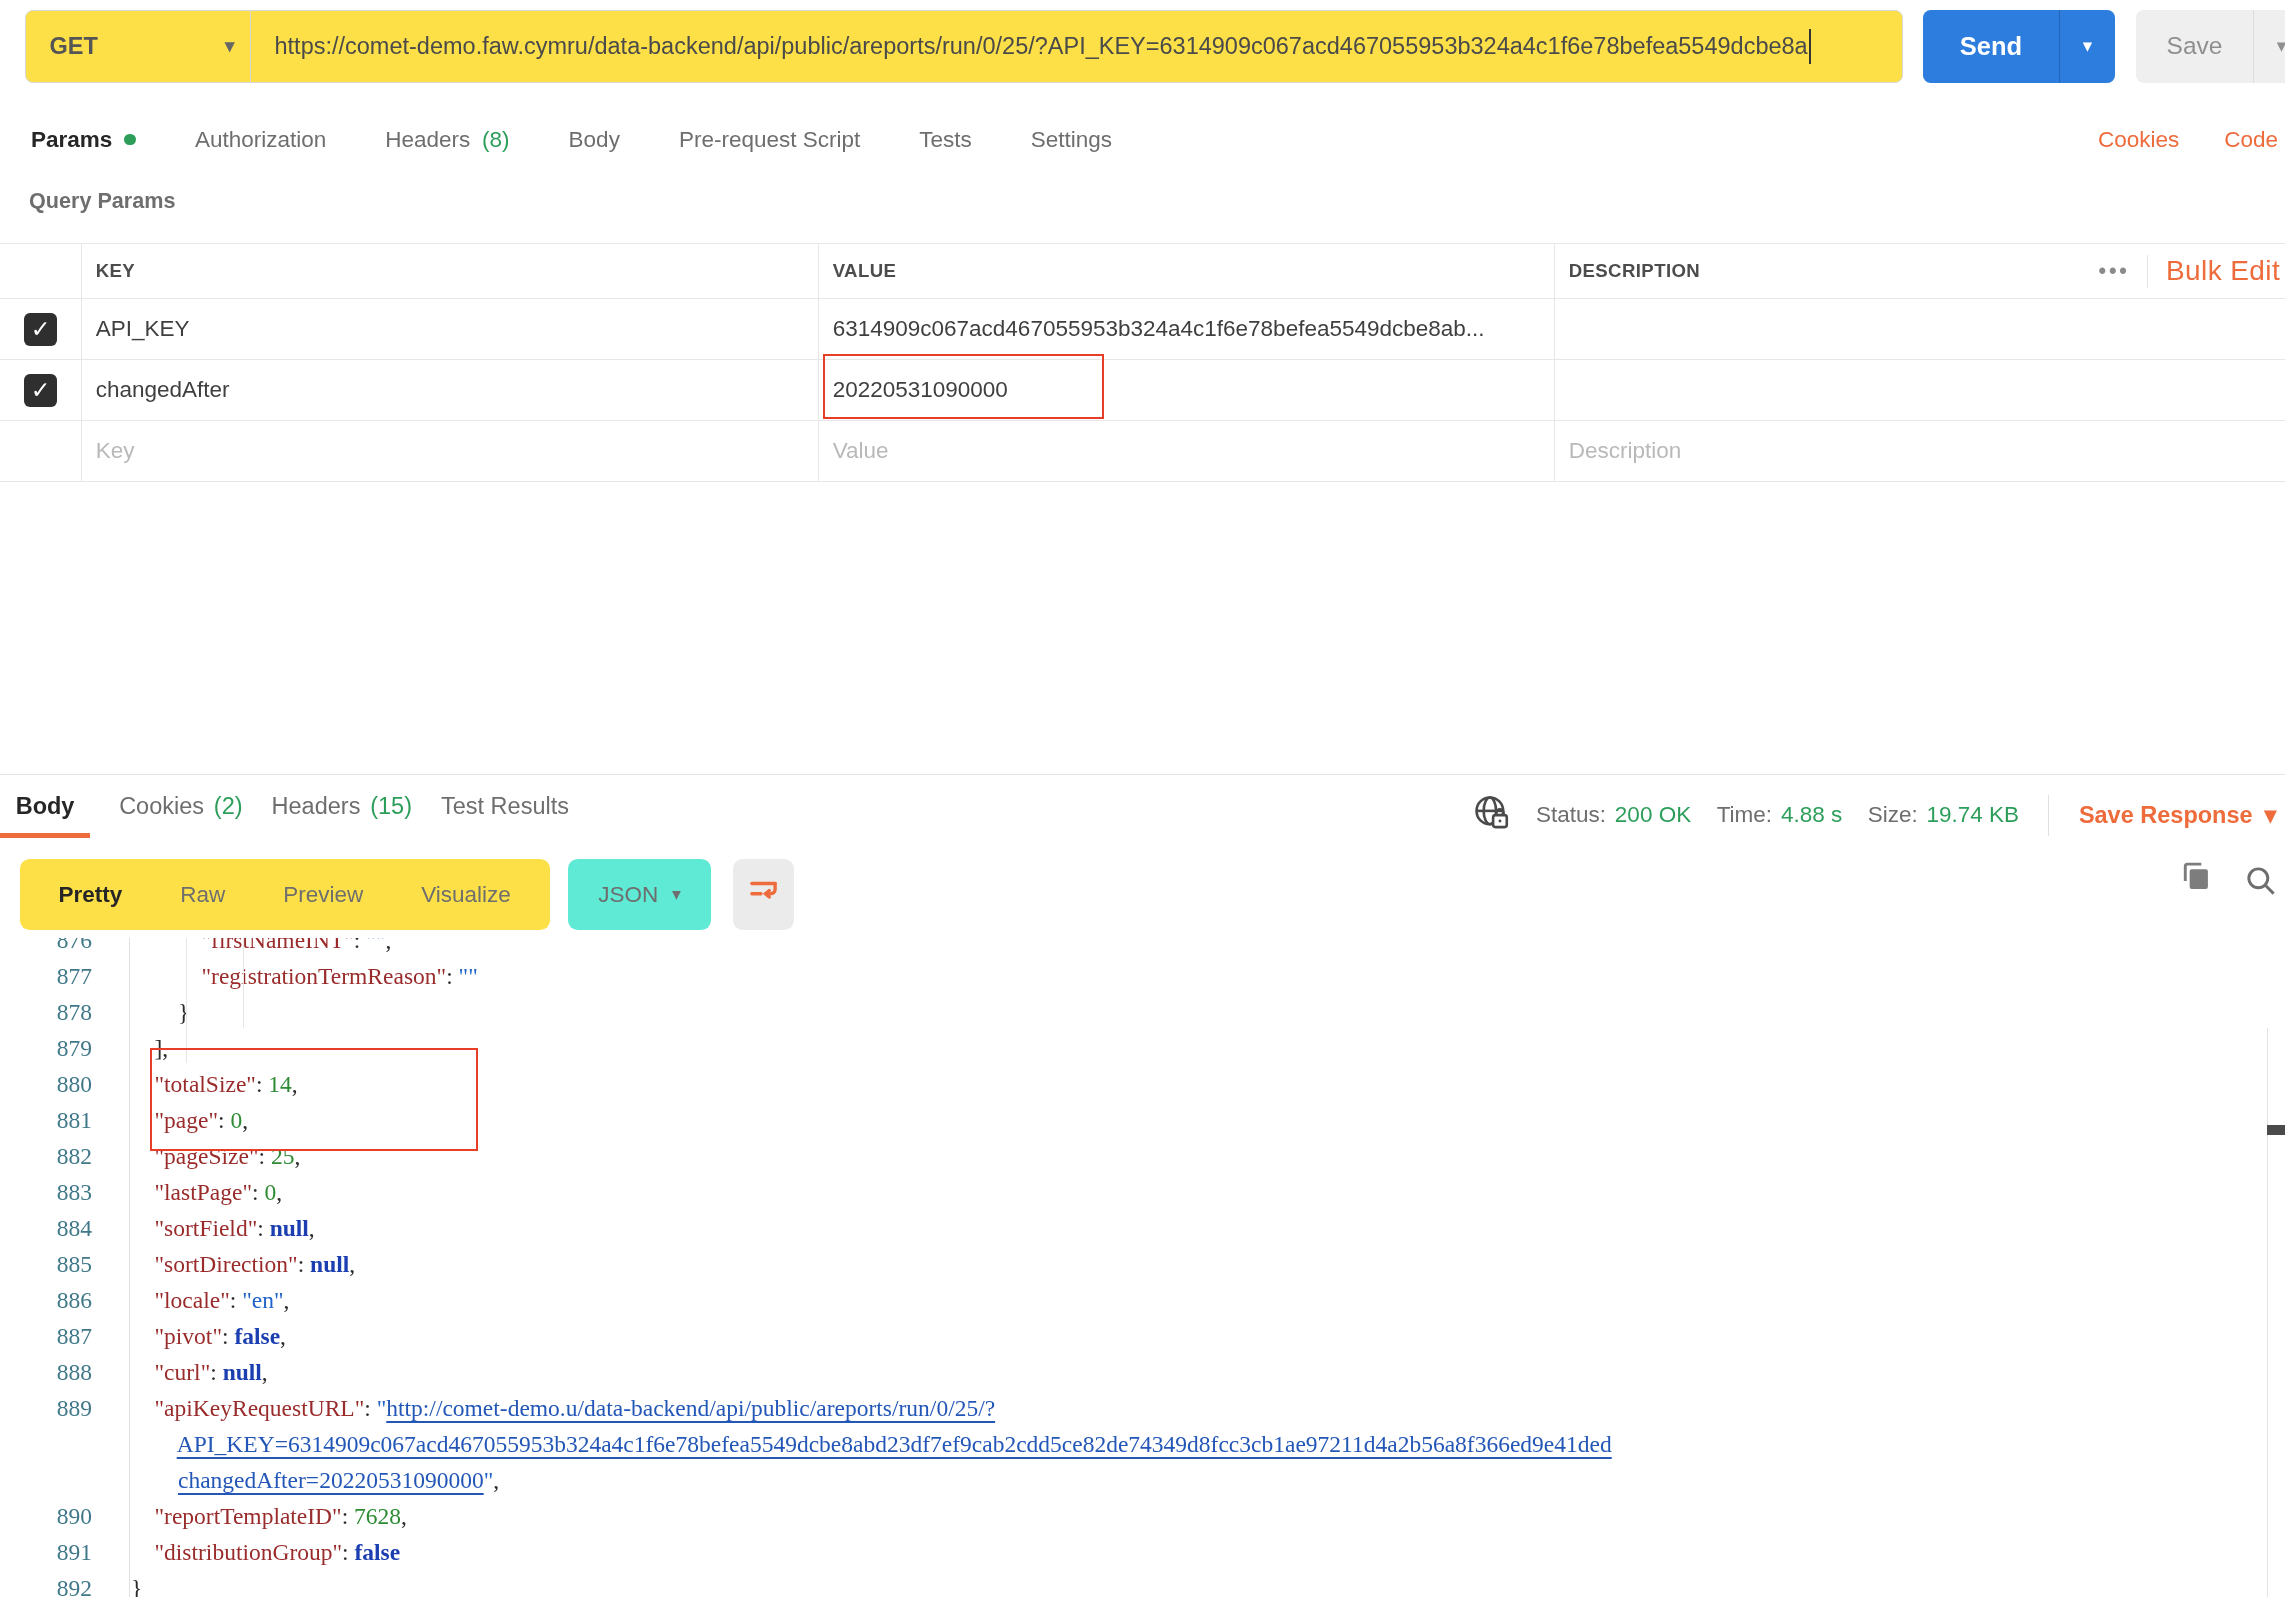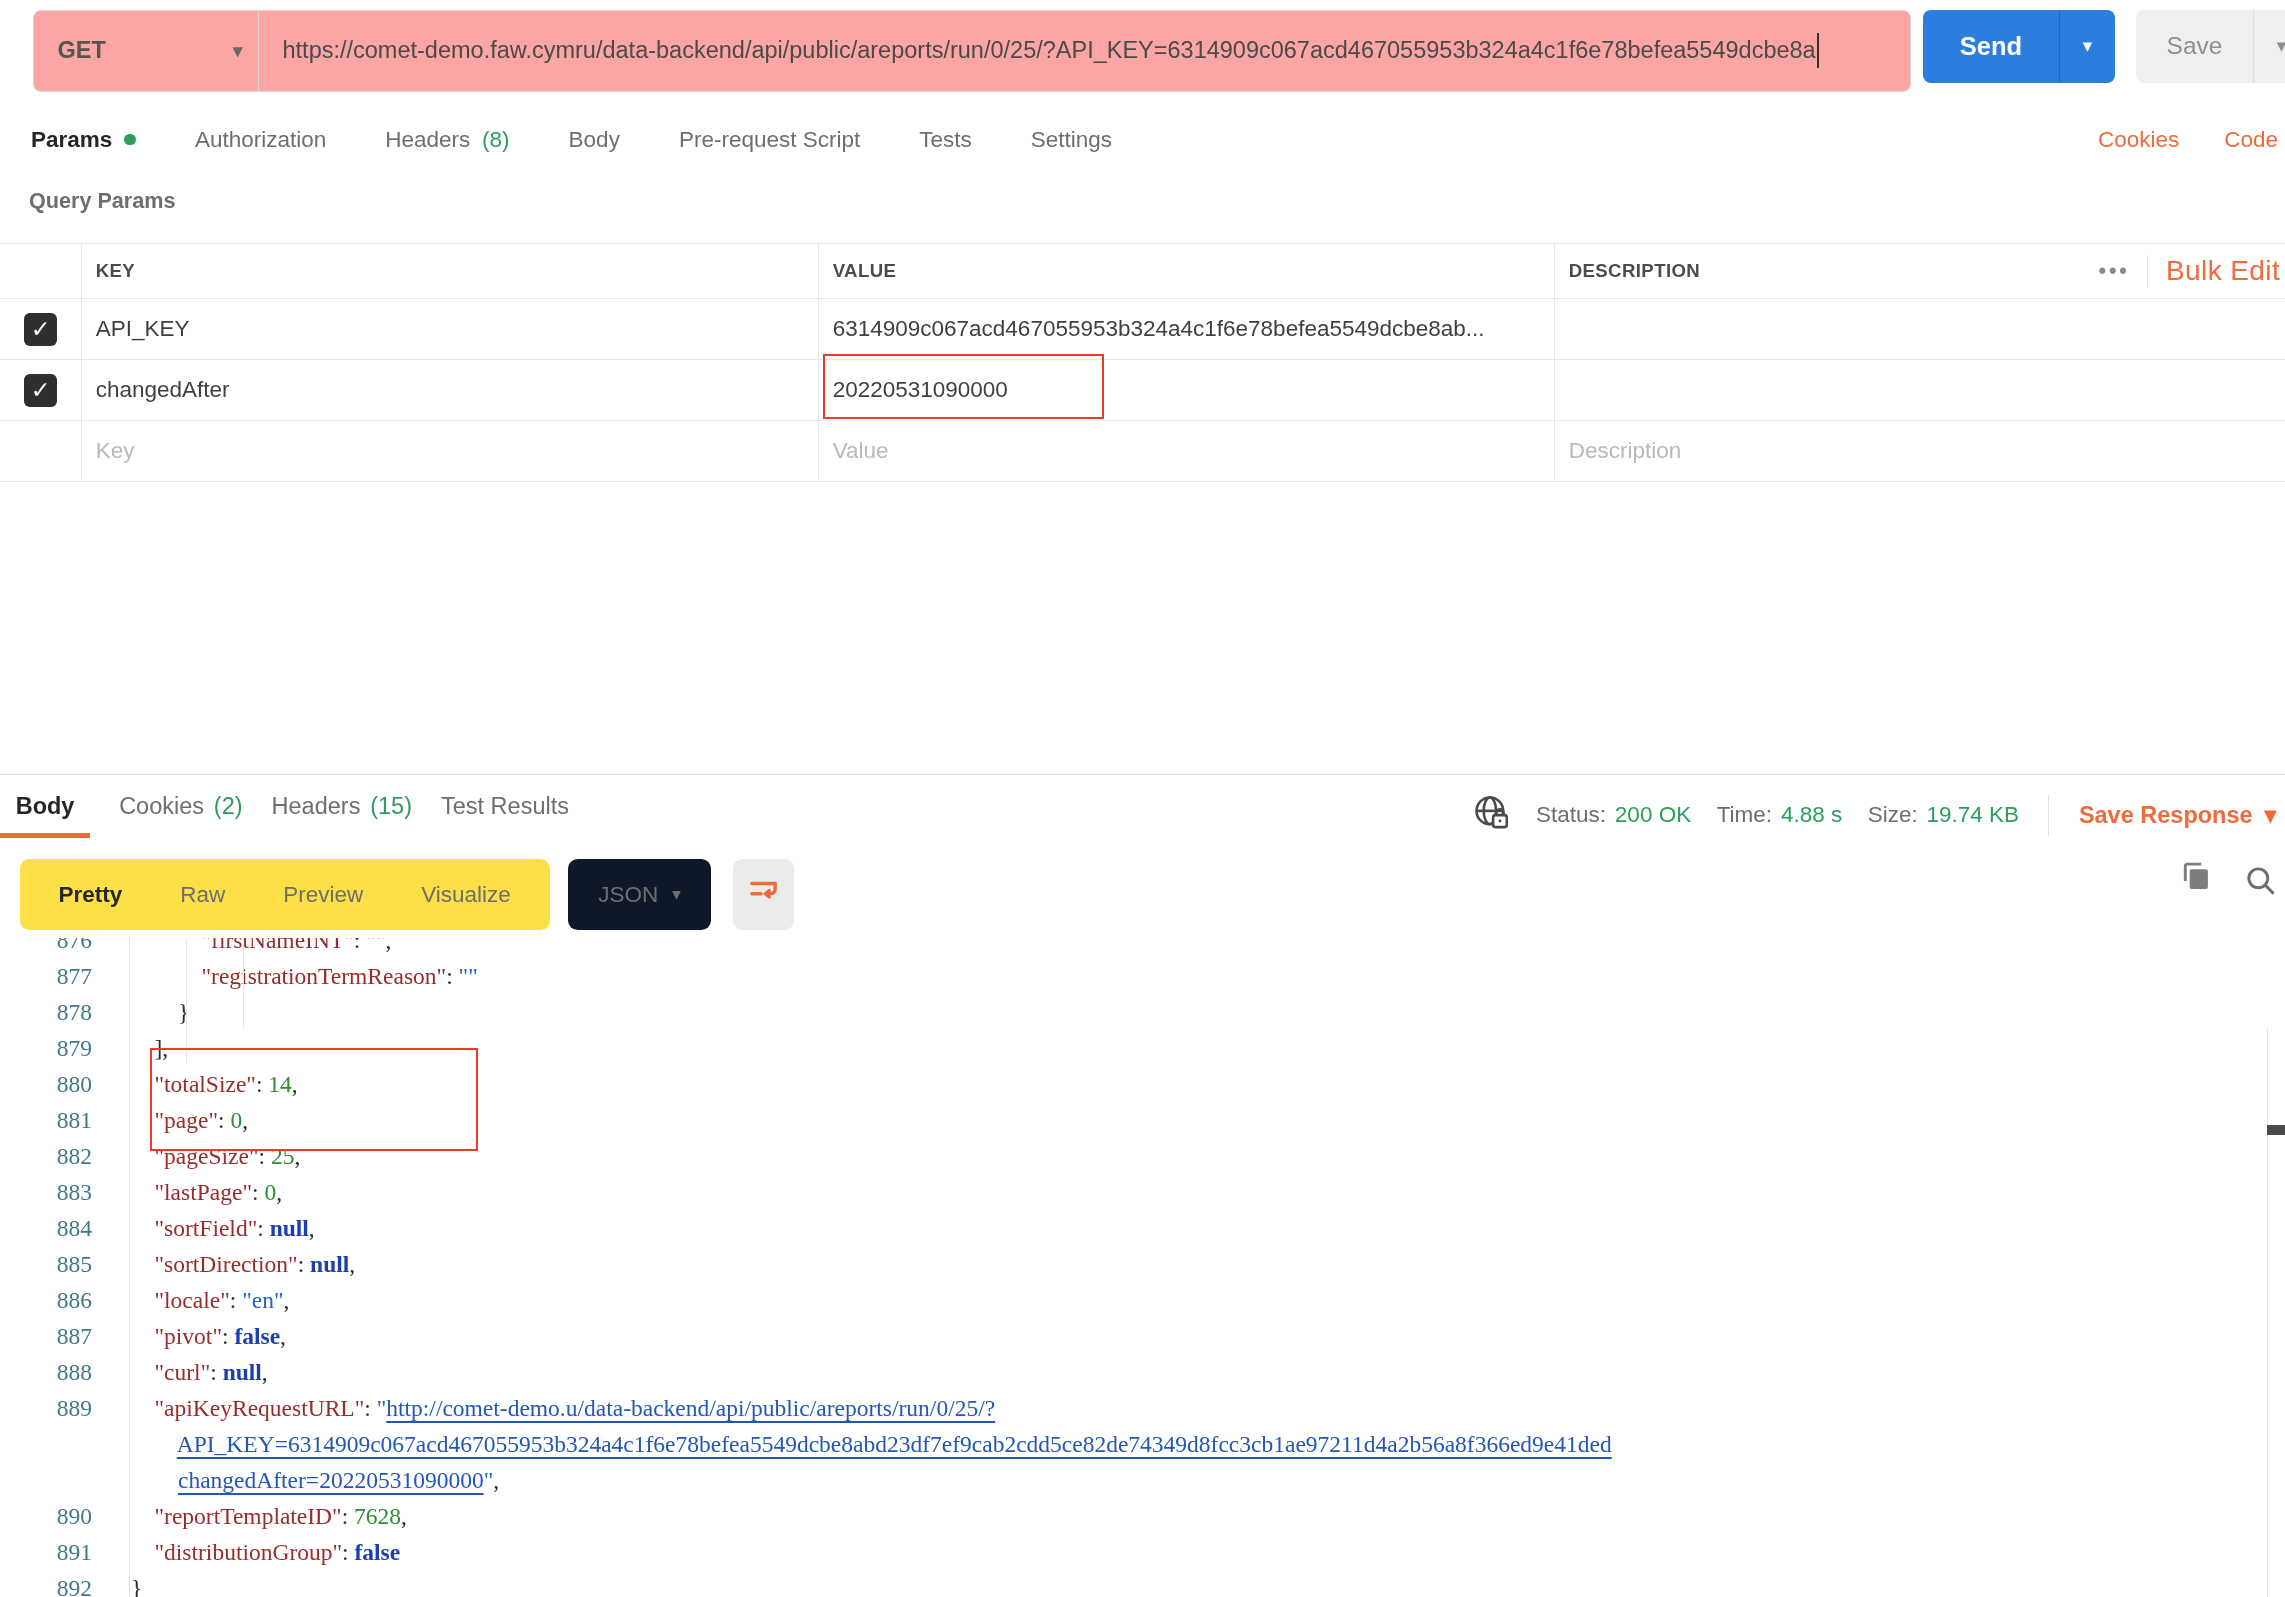--- a/index.html
+++ b/index.html
@@ -1,20 +1,20 @@
 <!DOCTYPE html>
 <html style="--accent-orange: #EE6B3B; --success-green: #2C9E5A; --send-blue: #2D7DDE; --annotation-red: #E83E28;"><head>
 <meta charset="utf-8">
 <style>
   *{margin:0;padding:0;box-sizing:border-box}
   html,body{width:2286px;height:1598px;background:#fff;overflow:hidden;position:relative;
     font-family:"Liberation Sans",sans-serif;color:#3c3c3c}
 
   
-  .url-group{position:absolute;left:33px;top:9.8px;width:1878px;height:82px;background:#fca5a5;
+  .url-group{position:absolute;left:25px;top:9.8px;width:1878px;height:73px;background:#fde047;
     border:1px solid #d8d8d8;border-radius:7.8px;display:flex;align-items:center;overflow:hidden}
   .method-box{width:225px;height:100%;display:flex;align-items:center;justify-content:space-between;
     padding:0 15.7px 0 23.5px;border-right:1px solid #d8d8d8;font-size:23.5px;font-weight:600;color:#555}
   .method-caret{font-size:18.6px;color:#666}
   .url-field{flex:1;display:flex;align-items:center;padding-left:23.5px;font-size:23.5px;color:#4a4a4a;
     white-space:nowrap;overflow:hidden}
   .text-caret{flex:none;width:2px;height:35px;background:#333;margin-left:1px}
   .send-btn{position:absolute;left:1923px;top:9.8px;width:192px;height:73px;border-radius:7.8px;
     background:var(--send-blue,#2D7DDE);display:flex;align-items:center;color:#fff}
   .send-label{flex:1;text-align:center;font-size:25.5px;font-weight:600}
@@ -69,21 +69,21 @@
     font-size:22.5px;color:#6e6e6e;white-space:nowrap}
   .sitem{display:flex;gap:8.8px}
   .sv{color:var(--success-green,#2C9E5A)}
   .sb-sep{width:1px;height:41px;background:#e0e0e0;margin:0 3.9px}
   .save-resp{display:flex;align-items:flex-end;gap:11.8px;color:var(--accent-orange,#EE6B3B);font-weight:600;font-size:23.5px}
 
   .seg{position:absolute;left:19.6px;top:84px;height:71px;background:#fde047;border-radius:9.8px;
     display:flex;align-items:center;padding:0 9.8px;font-size:22.5px;color:#6e6e6e}
   .seg-item{padding:0 29px}
   .seg-item.active{color:#262626;font-weight:600}
-  .json-dd{position:absolute;left:568px;top:84px;width:143px;height:71px;background:#0f172a;border-radius:9.8px;
+  .json-dd{position:absolute;left:568px;top:84px;width:143px;height:71px;background:#5eead4;border-radius:9.8px;
     display:flex;align-items:center;justify-content:center;gap:13.7px;font-size:22.5px;color:#6e6e6e}
   .dd-caret{font-size:17.6px;color:#6e6e6e}
   .wrap-btn{position:absolute;left:733px;top:84px;width:61px;height:71px;background:#ebebeb;border-radius:9.8px;
     display:flex;align-items:center;justify-content:center}
   .icon-copy{position:absolute;left:2178px;top:84px}
   .icon-search{position:absolute;left:2243px;top:88px}
 
   
   .code{position:absolute;left:0;top:163px;right:0;bottom:0;overflow:hidden;
     font-family:Liberation Serif, serif;font-size:23.5px;line-height:36px;color:#2b2b2b}

